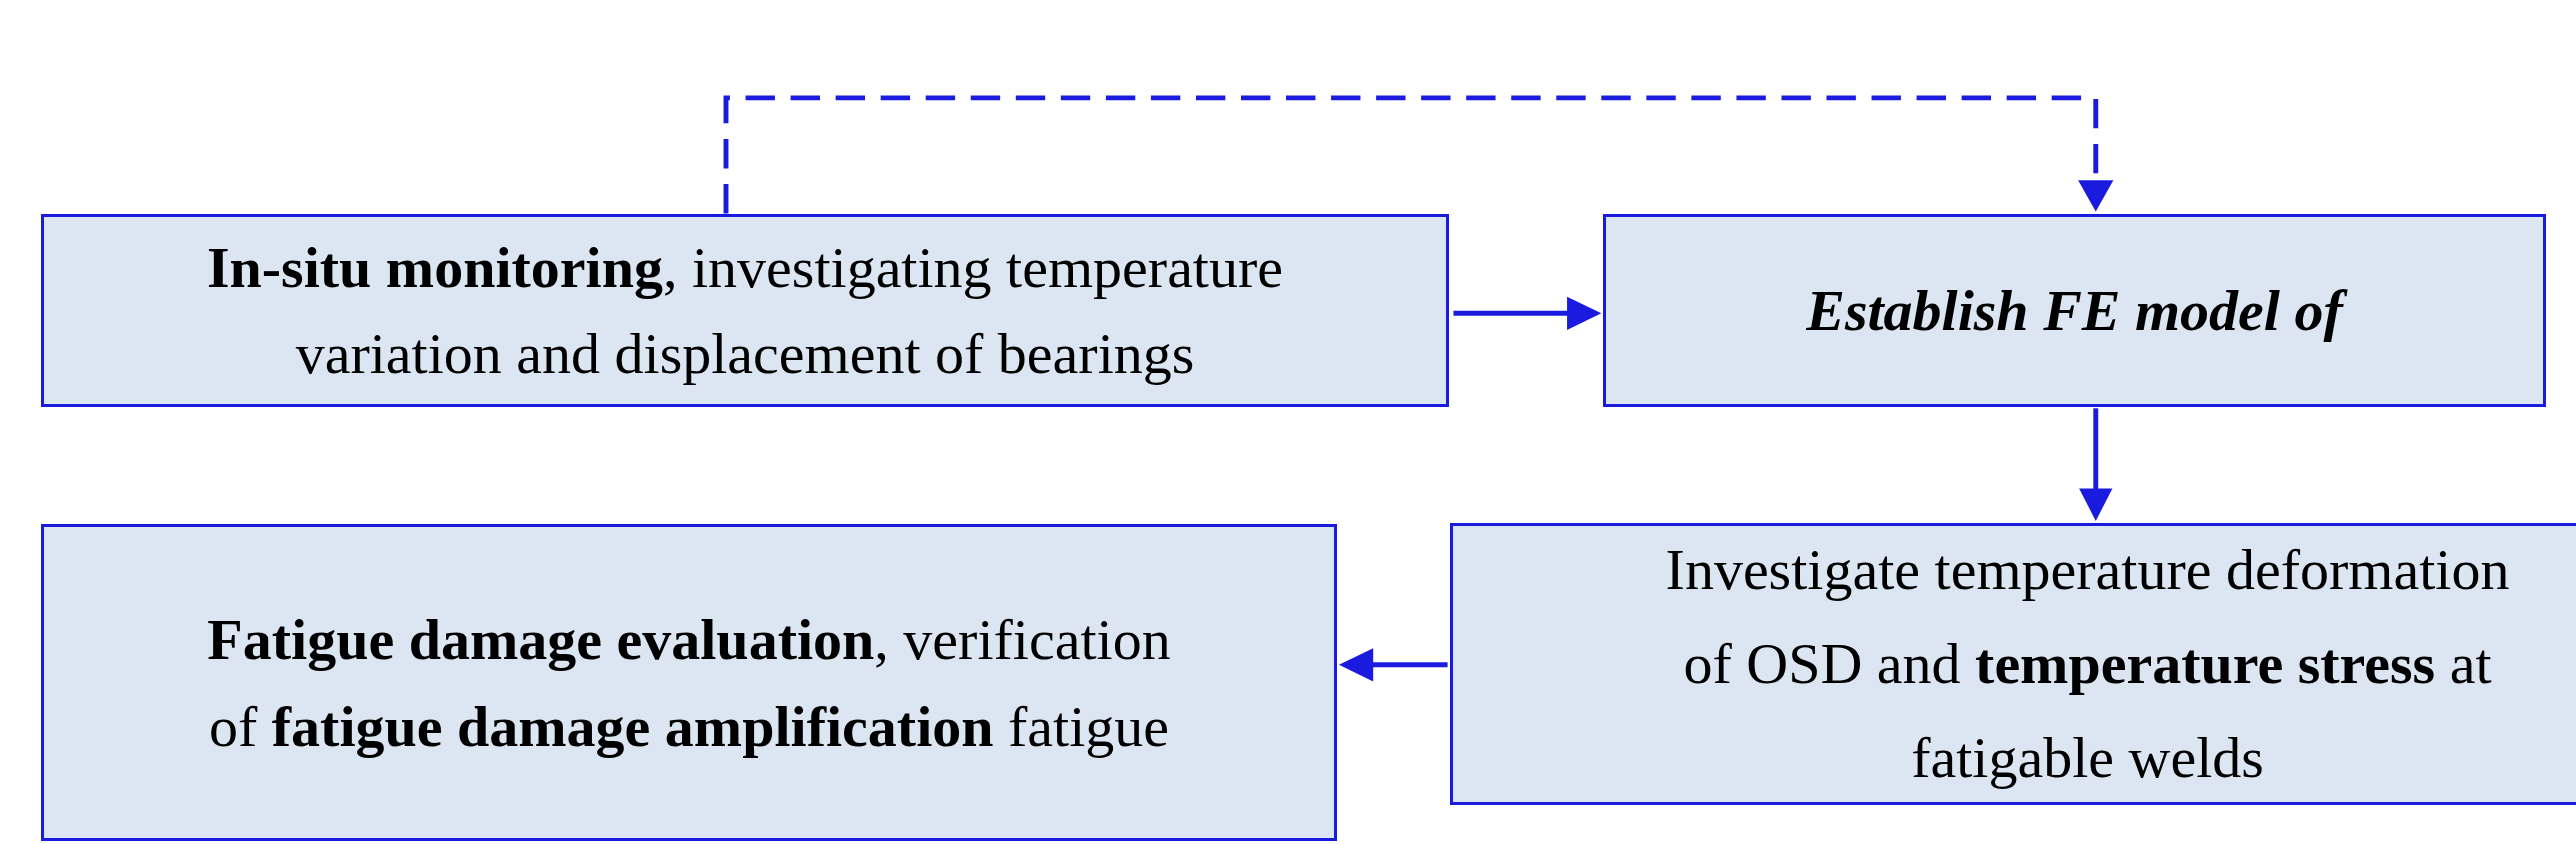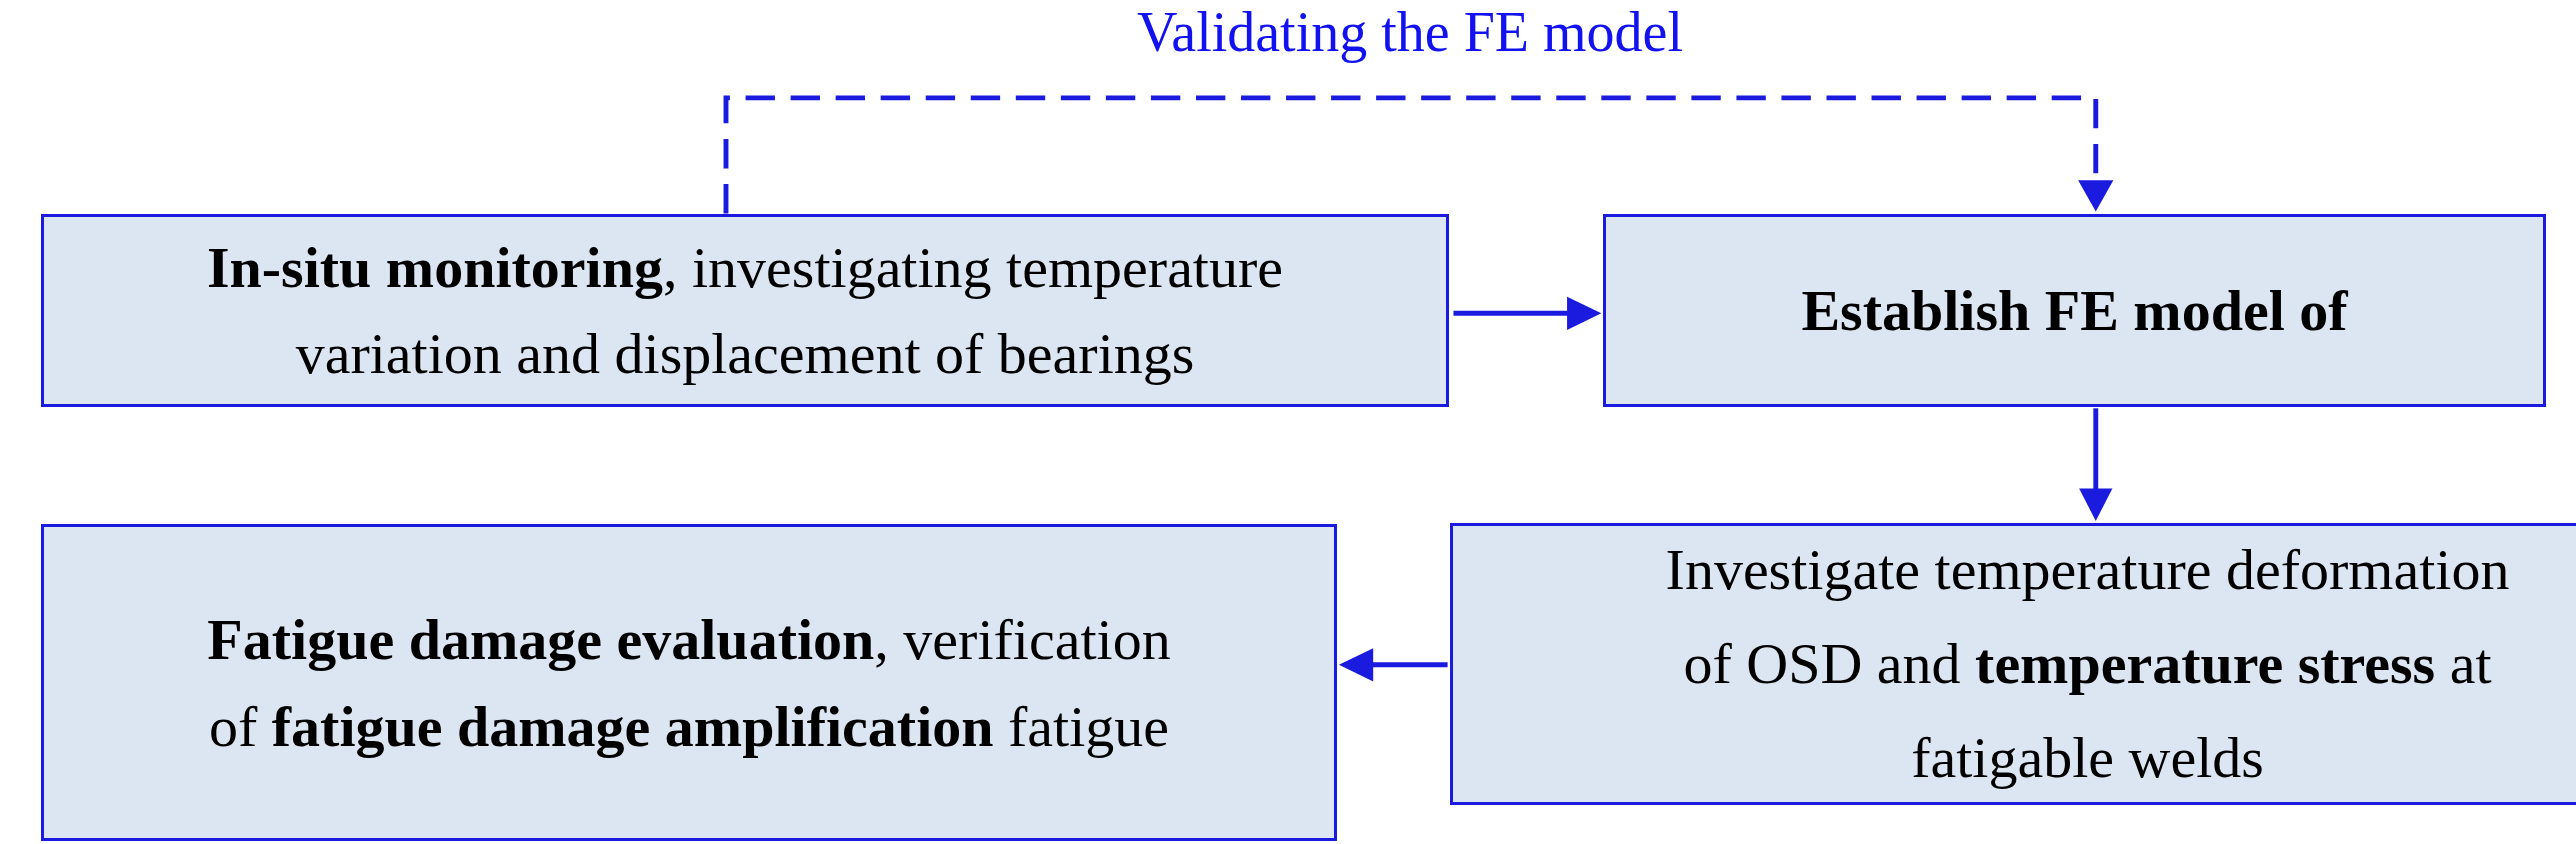--- a/index.html
+++ b/index.html
@@ -56,21 +56,21 @@
     color: var(--box-text);
     display: flex;
     flex-direction: column;
     justify-content: center;
     text-align: center;
     font-size: 58px;
   }
   .box .box-line { white-space: nowrap; }
   .box .seg-bold { font-weight: bold; }
   .box-in-situ   { left: 41px;   top: 214px; width: 1408px; height: 193px; line-height: 1.48; }
-  .box-fe-model  { left: 1603px; top: 214px; width: 943px;  height: 193px; line-height: 1.48; }
+  .box-fe-model  { left: 1603px; top: 214px; width: 943px;  height: 193px; line-height: 1.48; font-style: italic; }
   .box-invest    { left: 1450px; top: 523px; width: 1275px; height: 282px; line-height: 1.62; }
   .box-fatigue   { left: 41px;   top: 524px; width: 1296px; height: 317px; line-height: 1.50; }
 </style>
 </head>
 <body>
 
 <div class="canvas">
 
   <svg class="connector-layer" viewBox="0 0 2630 862" aria-hidden="true">
 
@@ -80,21 +80,20 @@
     <line x1="1484" y1="320" x2="1602" y2="320"></line>
     <polygon points="1635,320 1600,303 1600,337"></polygon>
 
     <line x1="2140" y1="417" x2="2140" y2="502"></line>
     <polygon points="2140,532 2123,499 2157,499"></polygon>
 
     <line x1="1478" y1="679" x2="1400" y2="679"></line>
     <polygon points="1367,679 1402,662 1402,696"></polygon>
   </svg>
 
-  <div class="diagram-title">Validating the FE model</div>
 
   <div class="box box-in-situ">
     <div class="box-line"><span class="seg-bold">In-situ monitoring</span><span>, investigating temperature</span></div>
     <div class="box-line"><span>variation and displacement of bearings</span></div>
   </div>
 
   <div class="box box-fe-model">
     <div class="box-line"><span class="seg-bold">Establish FE model of</span></div>
   </div>
 

